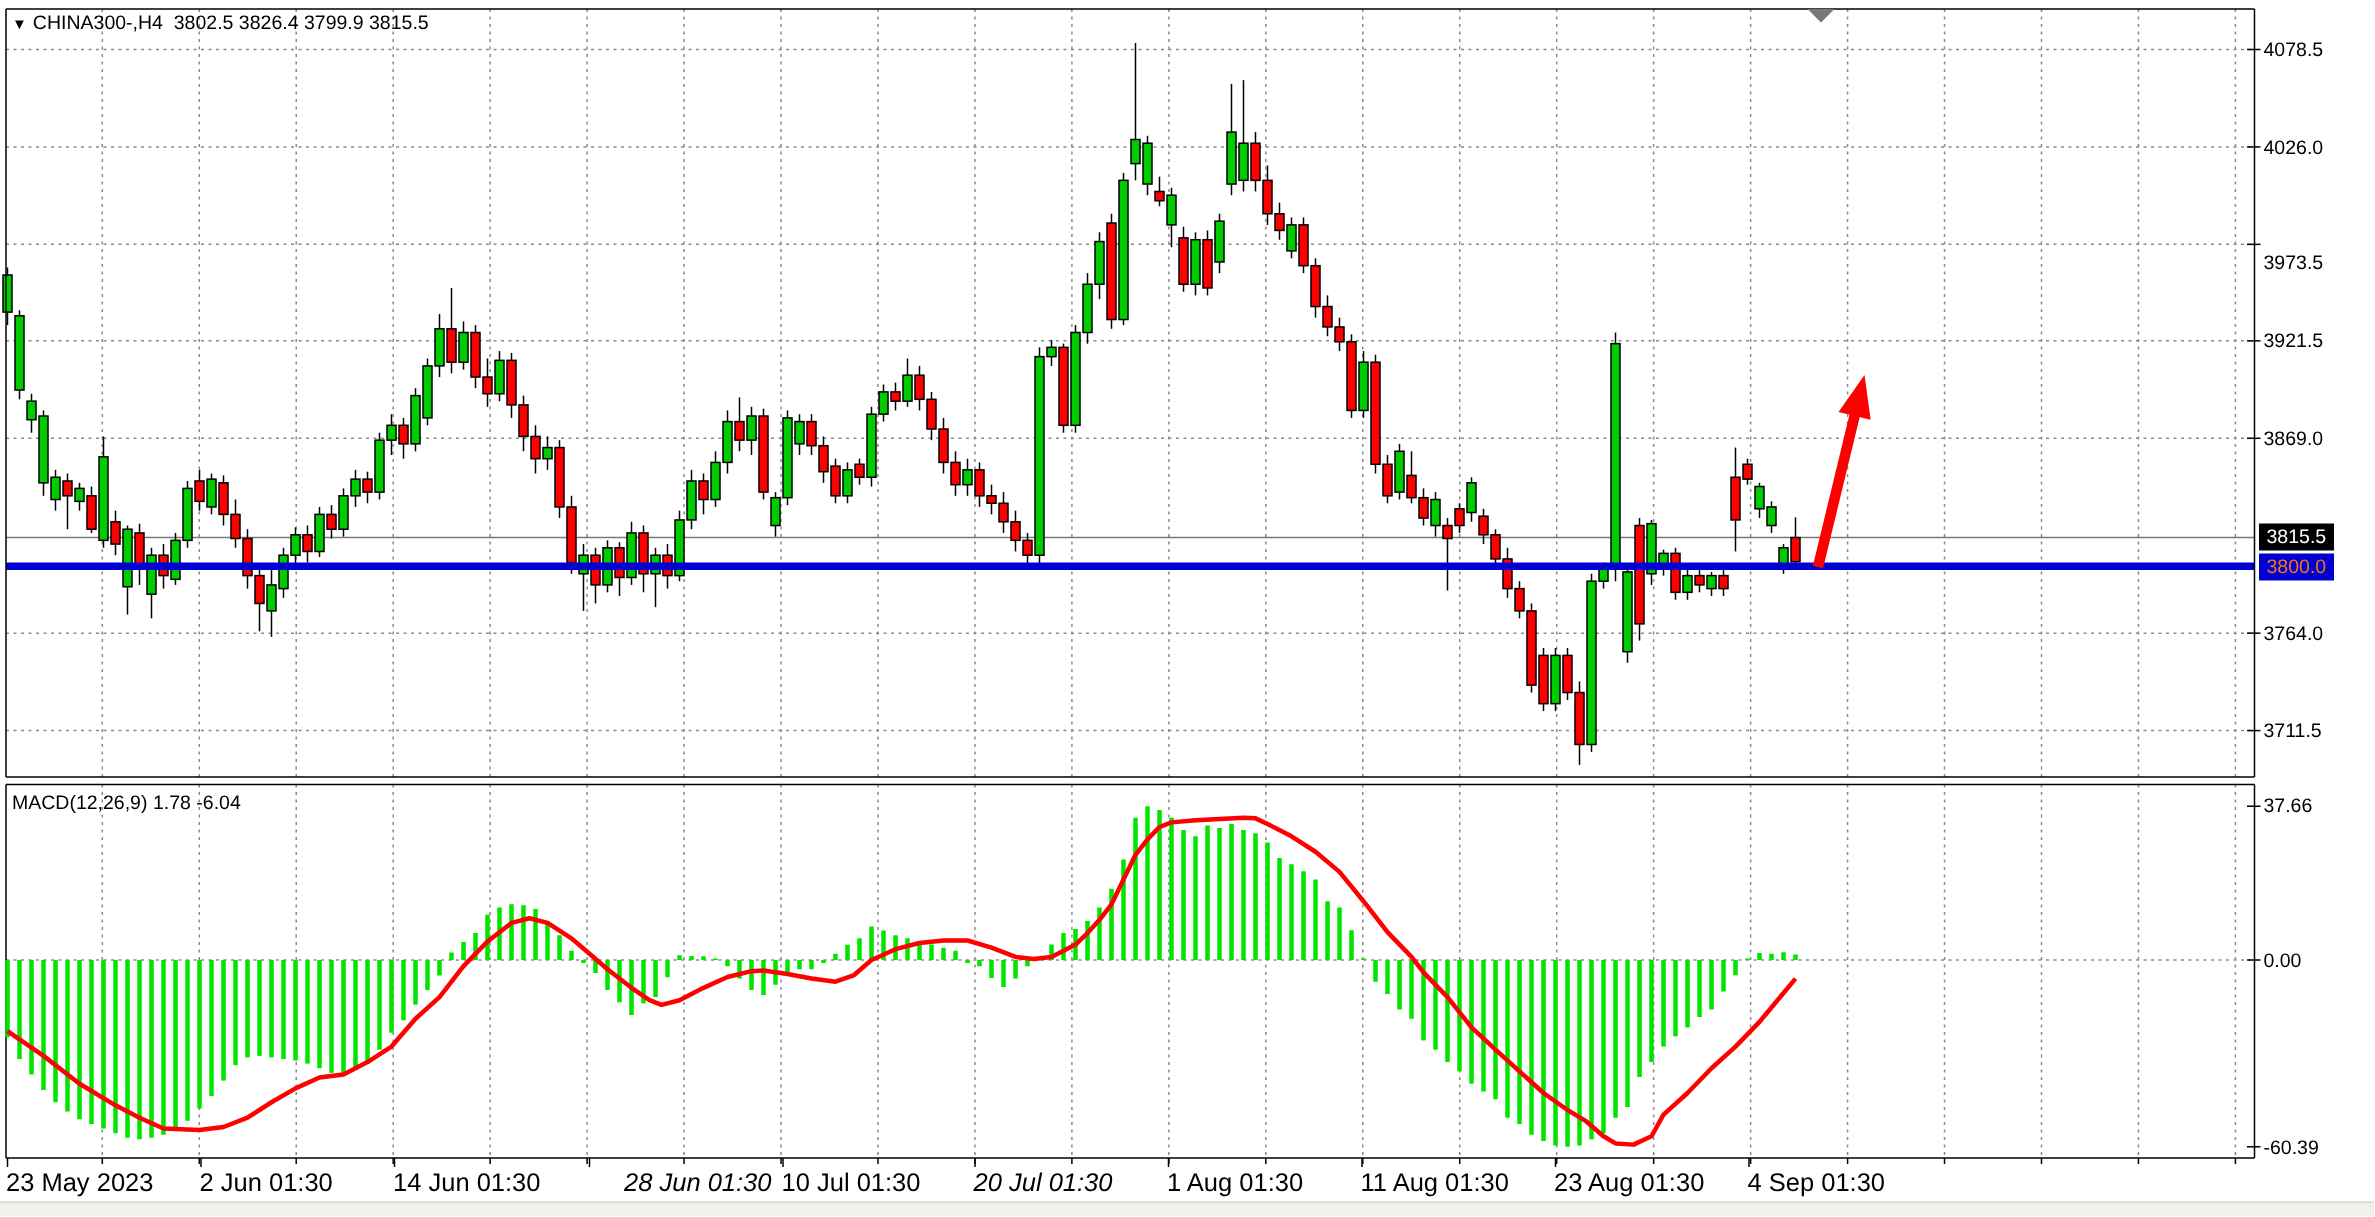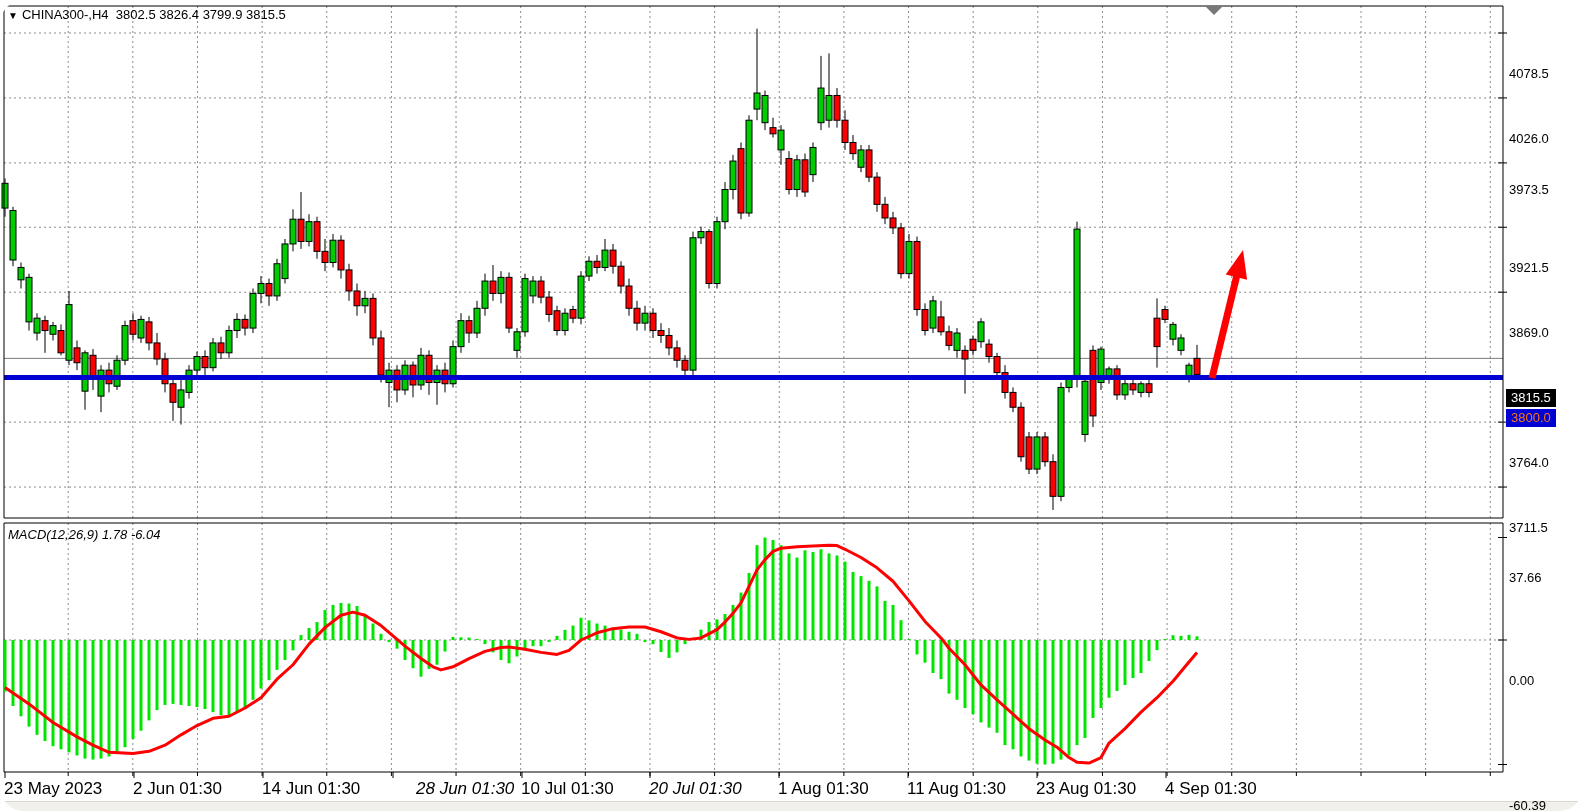--- a/index.html
+++ b/index.html
@@ -1,24 +1,24 @@
 <!DOCTYPE html>
 <html><head>
 <meta charset="utf-8">
 <style>
   html,body{margin:0;padding:0;background:#ffffff;}
   .screen{position:relative;width:1583px;height:811px;background:#ffffff;overflow:hidden;
-          font-family:"Liberation Sans",sans-serif;color:#000;border-radius:24px;}
+          font-family:"Liberation Sans",sans-serif;color:#000;}
   .hdr{position:absolute;left:8px;top:7px;font-size:13px;white-space:pre;z-index:30;}
   .hdr .tri{font-size:10px;margin-right:4px;}
-  .macd-hdr{position:absolute;left:8px;top:527px;font-size:13px;white-space:pre;z-index:30;font-style:italic;}
+  .macd-hdr{position:absolute;left:8px;top:527px;font-size:13px;white-space:pre;z-index:30;}
   svg{position:absolute;left:0;}
   #price-svg{top:0;}
   #macd-svg{top:520px;}
-  .plabels div{position:absolute;left:1509px;font-size:13px;transform:translateY(-50%);white-space:nowrap;z-index:25;margin-top:40px;}
+  .plabels div{position:absolute;left:1509px;font-size:13px;transform:translateY(-50%);white-space:nowrap;z-index:25;}
   .plabels .hl{left:1506px;padding:1px 5px 2px 5px;color:#fff;transform:translateY(-50%);}
   .tlabels div{position:absolute;top:779px;font-size:17px;white-space:nowrap;z-index:25;}
   .marker{position:absolute;width:0;height:0;border-left:9px solid transparent;border-right:9px solid transparent;z-index:40;}
   .botstrip{position:absolute;left:0;right:0;bottom:0;height:9px;background:#f1f0ea;border-top:1px solid #d9d8d2;}
 </style>
 </head>
 <body>
 
 <div class="screen">
 
@@ -603,21 +603,21 @@
         <line x1="779" y1="252" x2="779" y2="258" stroke="#000000"></line>
         <line x1="908" y1="252" x2="908" y2="258" stroke="#000000"></line>
         <line x1="1037" y1="252" x2="1037" y2="258" stroke="#000000"></line>
         <line x1="1166" y1="252" x2="1166" y2="258" stroke="#000000"></line>
       </g>
     </svg>
 
   <div class="plabels" id="plabels">
       <div style="top: 33px;">4078.5</div>
       <div style="top: 97.953px;">4026.0</div>
-      <div style="top: 149px;">3973.5</div>
+      <div style="top: 175px;">3973.5</div>
       <div style="top: 227.24px;">3921.5</div>
       <div style="top: 292.193px;">3869.0</div>
       <div style="top: 422.099px;">3764.0</div>
       <div style="top: 487.052px;">3711.5</div>
       <div class="hl" style="top: 358.384px; background: rgb(0, 0, 0); color: rgb(255, 255, 255);">3815.5</div>
       <div class="hl" style="top: 377.56px; background: rgb(0, 0, 210); color: #f97316;">3800.0</div>
       <div style="top: 537.492px;">37.66</div>
       <div style="top: 640px;">0.00</div>
       <div style="top: 764.506px;">-60.39</div>
     </div>

